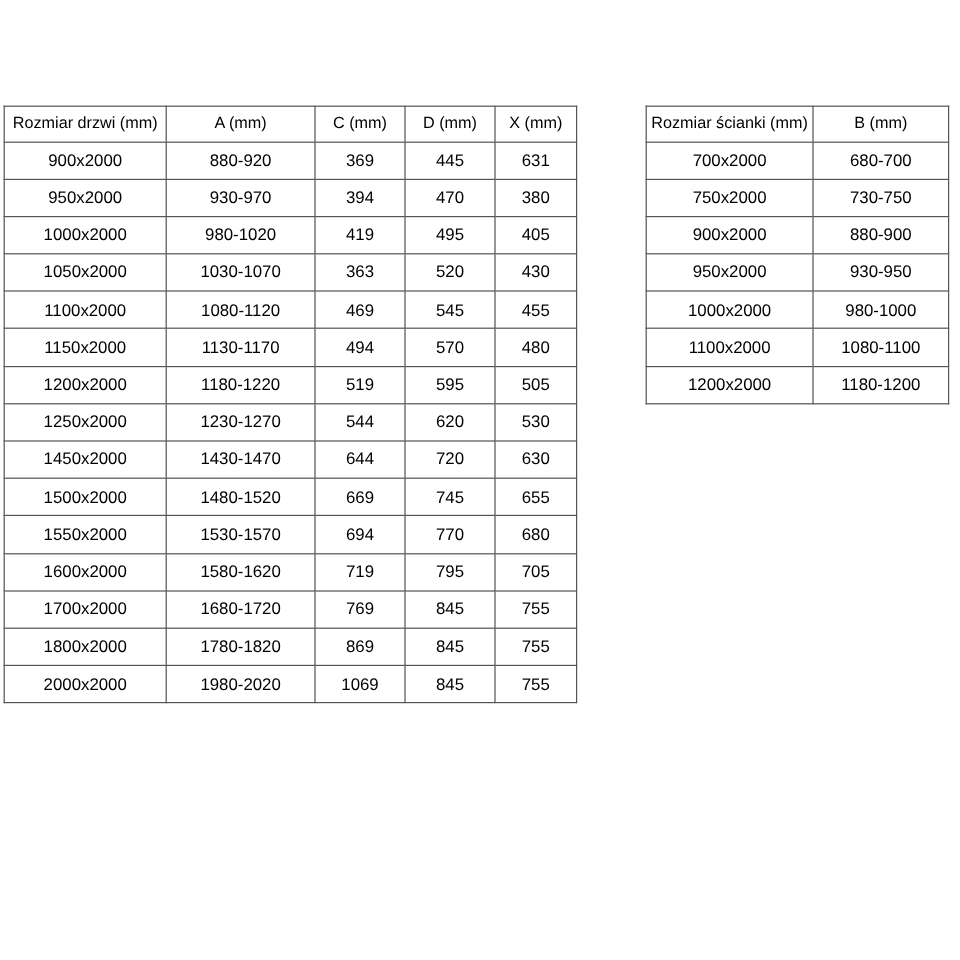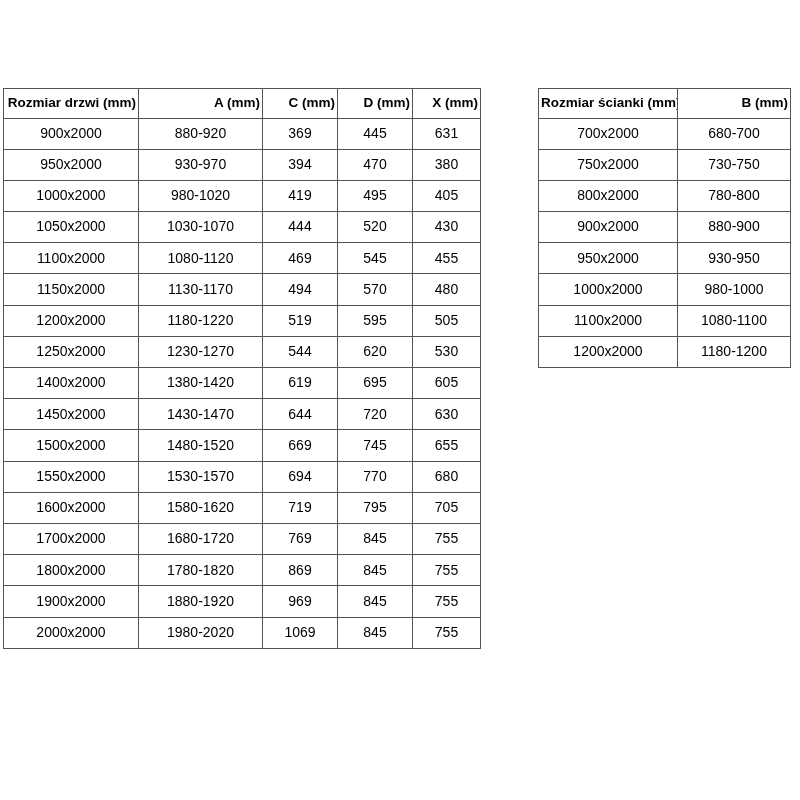--- a/index.html
+++ b/index.html
@@ -32,24 +32,23 @@
     text-align: center;
     vertical-align: middle;
     padding: 0 2px;
     font-size: 14px;
     line-height: 1.1;
     color: #000000;
     overflow: hidden;
     white-space: nowrap;
   }
   table.dims th {
-    font-weight: bold;
+    font-weight: normal;
     height: 28.5px;
     font-size: 13.5px;
-    text-align: right;
   }
   table.dims td {
     font-weight: normal;
     height: 30.2px;
   }
   
   #doors-table {
     left: 3px;
     top: 88px;
     width: 477px;
@@ -108,21 +107,21 @@
         <tr>
           <td>1000x2000</td>
           <td>980-1020</td>
           <td>419</td>
           <td>495</td>
           <td>405</td>
         </tr>
         <tr>
           <td>1050x2000</td>
           <td>1030-1070</td>
-          <td>444</td>
+          <td>363</td>
           <td>520</td>
           <td>430</td>
         </tr>
         <tr>
           <td>1100x2000</td>
           <td>1080-1120</td>
           <td>469</td>
           <td>545</td>
           <td>455</td>
         </tr>
@@ -141,27 +140,20 @@
           <td>505</td>
         </tr>
         <tr>
           <td>1250x2000</td>
           <td>1230-1270</td>
           <td>544</td>
           <td>620</td>
           <td>530</td>
         </tr>
         <tr>
-          <td>1400x2000</td>
-          <td>1380-1420</td>
-          <td>619</td>
-          <td>695</td>
-          <td>605</td>
-        </tr>
-        <tr>
           <td>1450x2000</td>
           <td>1430-1470</td>
           <td>644</td>
           <td>720</td>
           <td>630</td>
         </tr>
         <tr>
           <td>1500x2000</td>
           <td>1480-1520</td>
           <td>669</td>
@@ -186,27 +178,20 @@
           <td>1700x2000</td>
           <td>1680-1720</td>
           <td>769</td>
           <td>845</td>
           <td>755</td>
         </tr>
         <tr>
           <td>1800x2000</td>
           <td>1780-1820</td>
           <td>869</td>
-          <td>845</td>
-          <td>755</td>
-        </tr>
-        <tr>
-          <td>1900x2000</td>
-          <td>1880-1920</td>
-          <td>969</td>
           <td>845</td>
           <td>755</td>
         </tr>
         <tr>
           <td>2000x2000</td>
           <td>1980-2020</td>
           <td>1069</td>
           <td>845</td>
           <td>755</td>
         </tr>
@@ -227,24 +212,20 @@
     <tbody>
         <tr>
           <td>700x2000</td>
           <td>680-700</td>
         </tr>
         <tr>
           <td>750x2000</td>
           <td>730-750</td>
         </tr>
         <tr>
-          <td>800x2000</td>
-          <td>780-800</td>
-        </tr>
-        <tr>
           <td>900x2000</td>
           <td>880-900</td>
         </tr>
         <tr>
           <td>950x2000</td>
           <td>930-950</td>
         </tr>
         <tr>
           <td>1000x2000</td>
           <td>980-1000</td>

